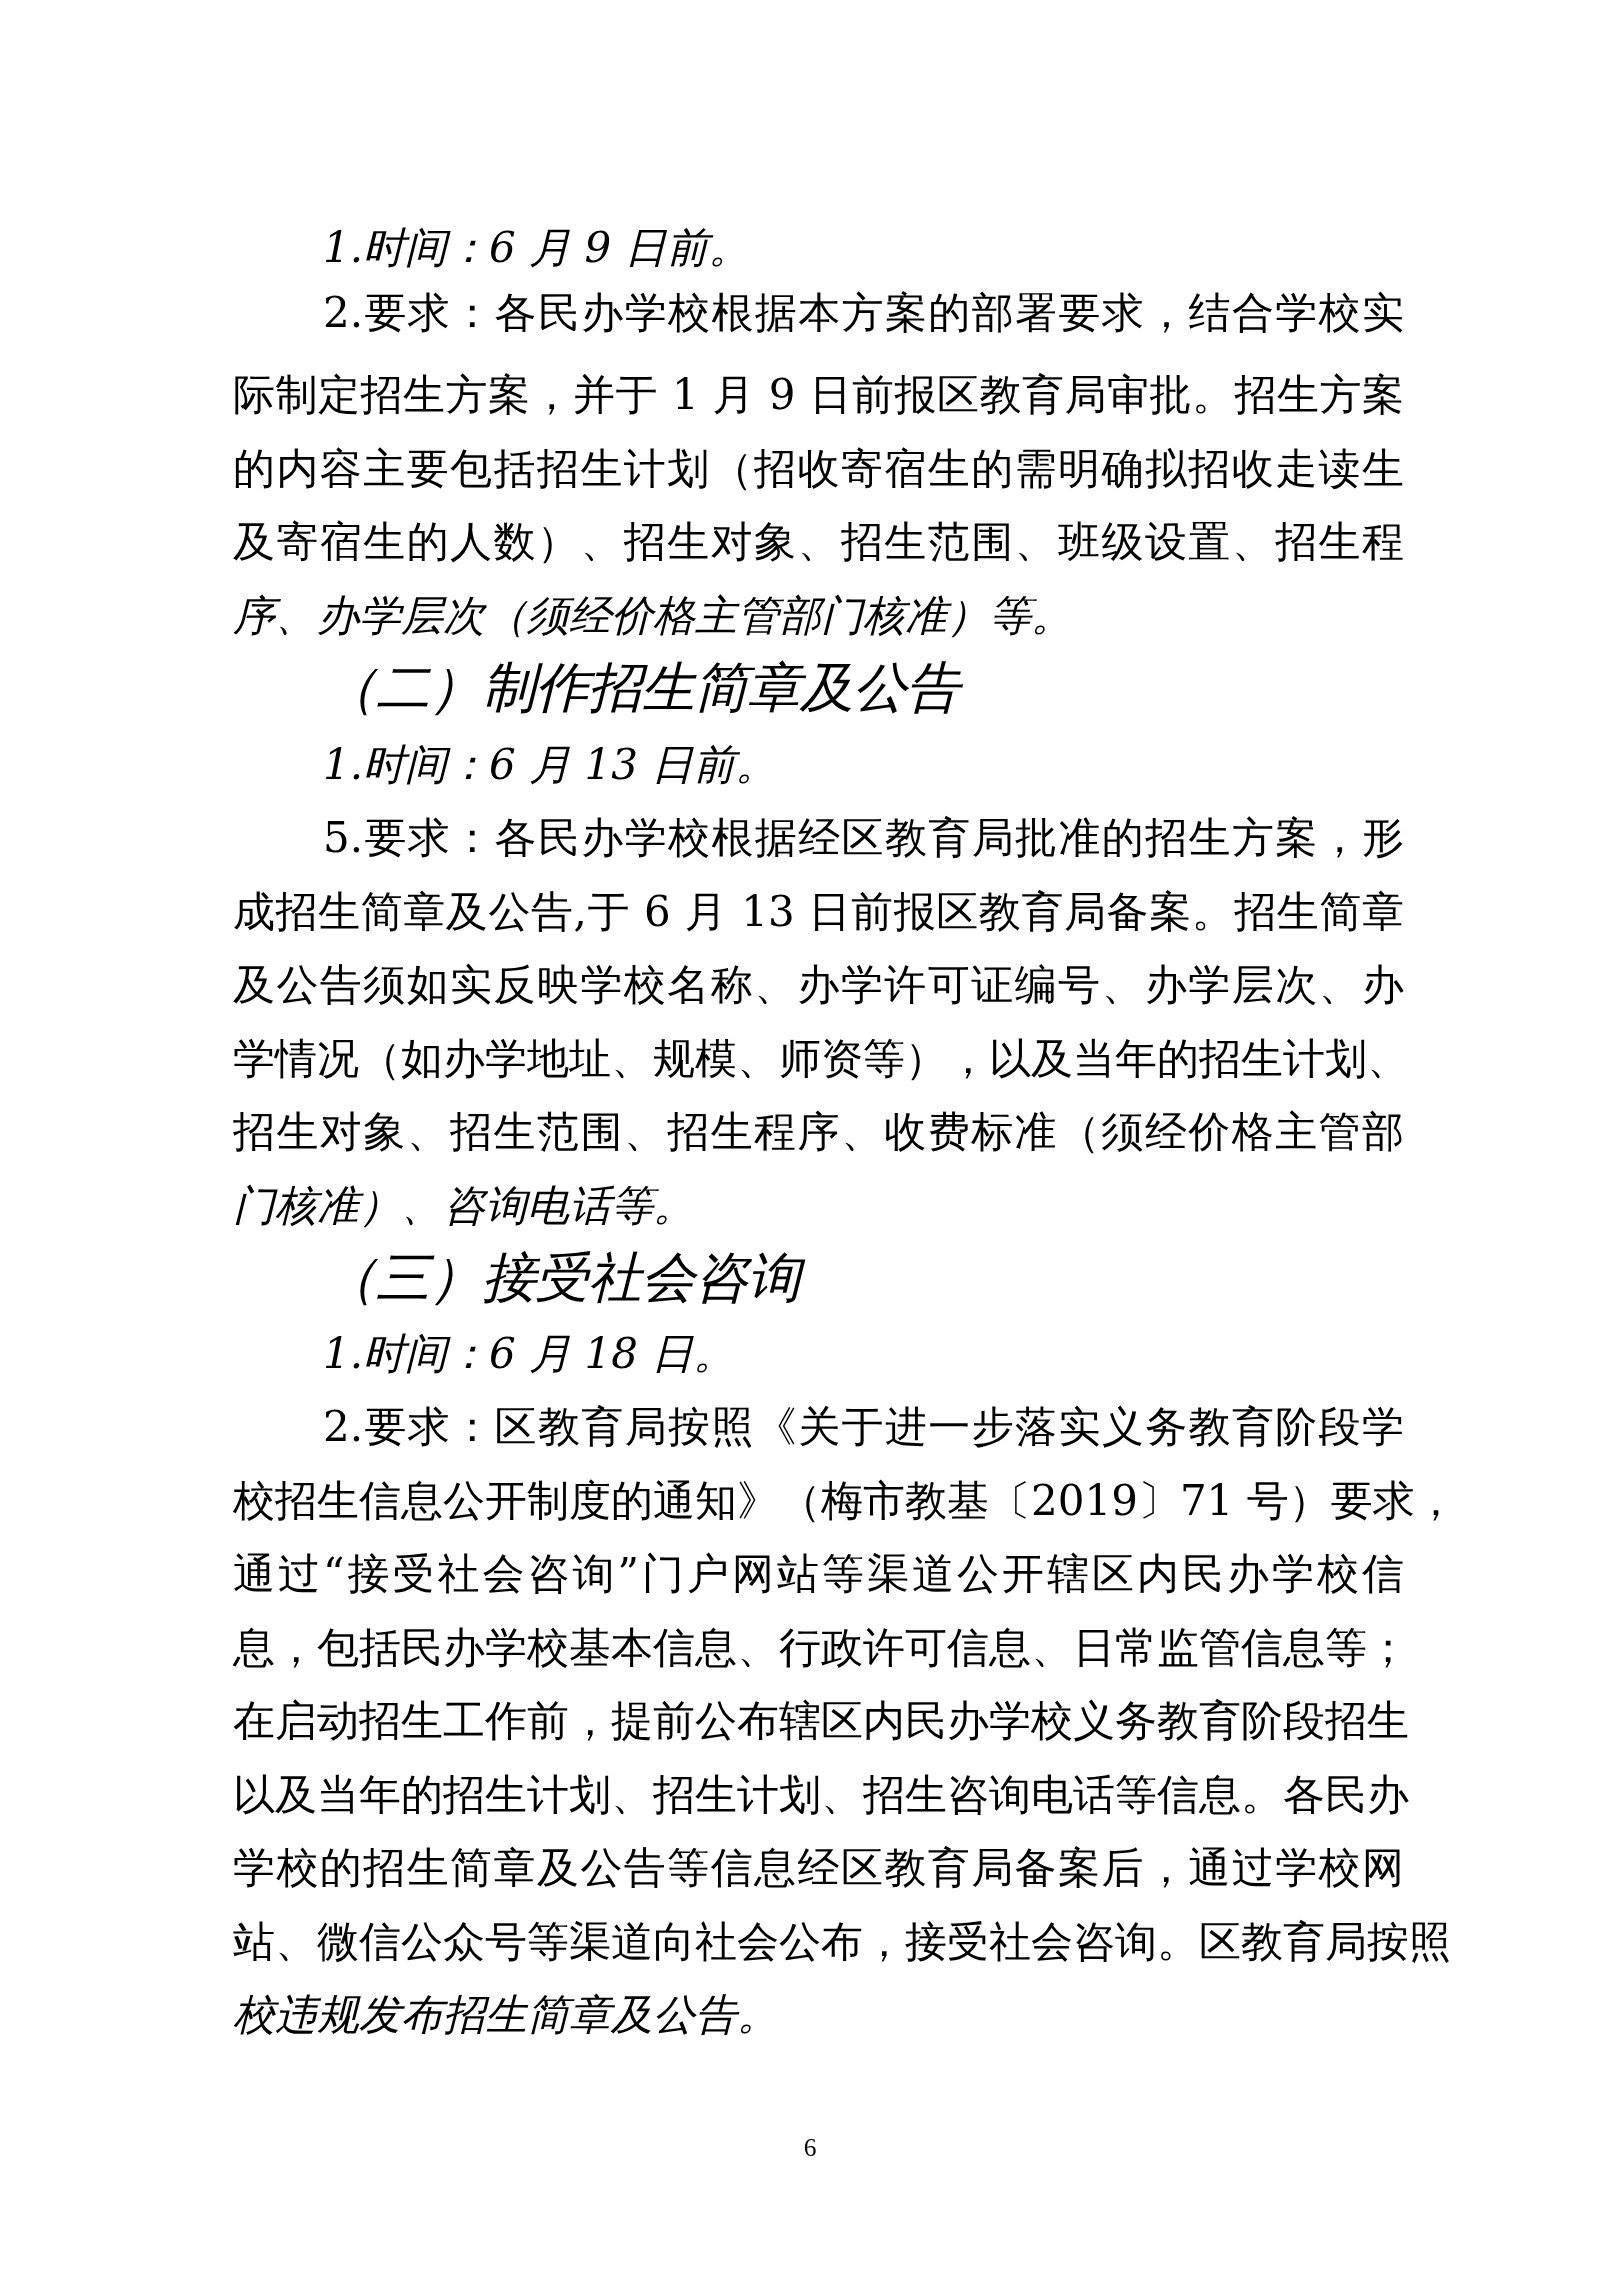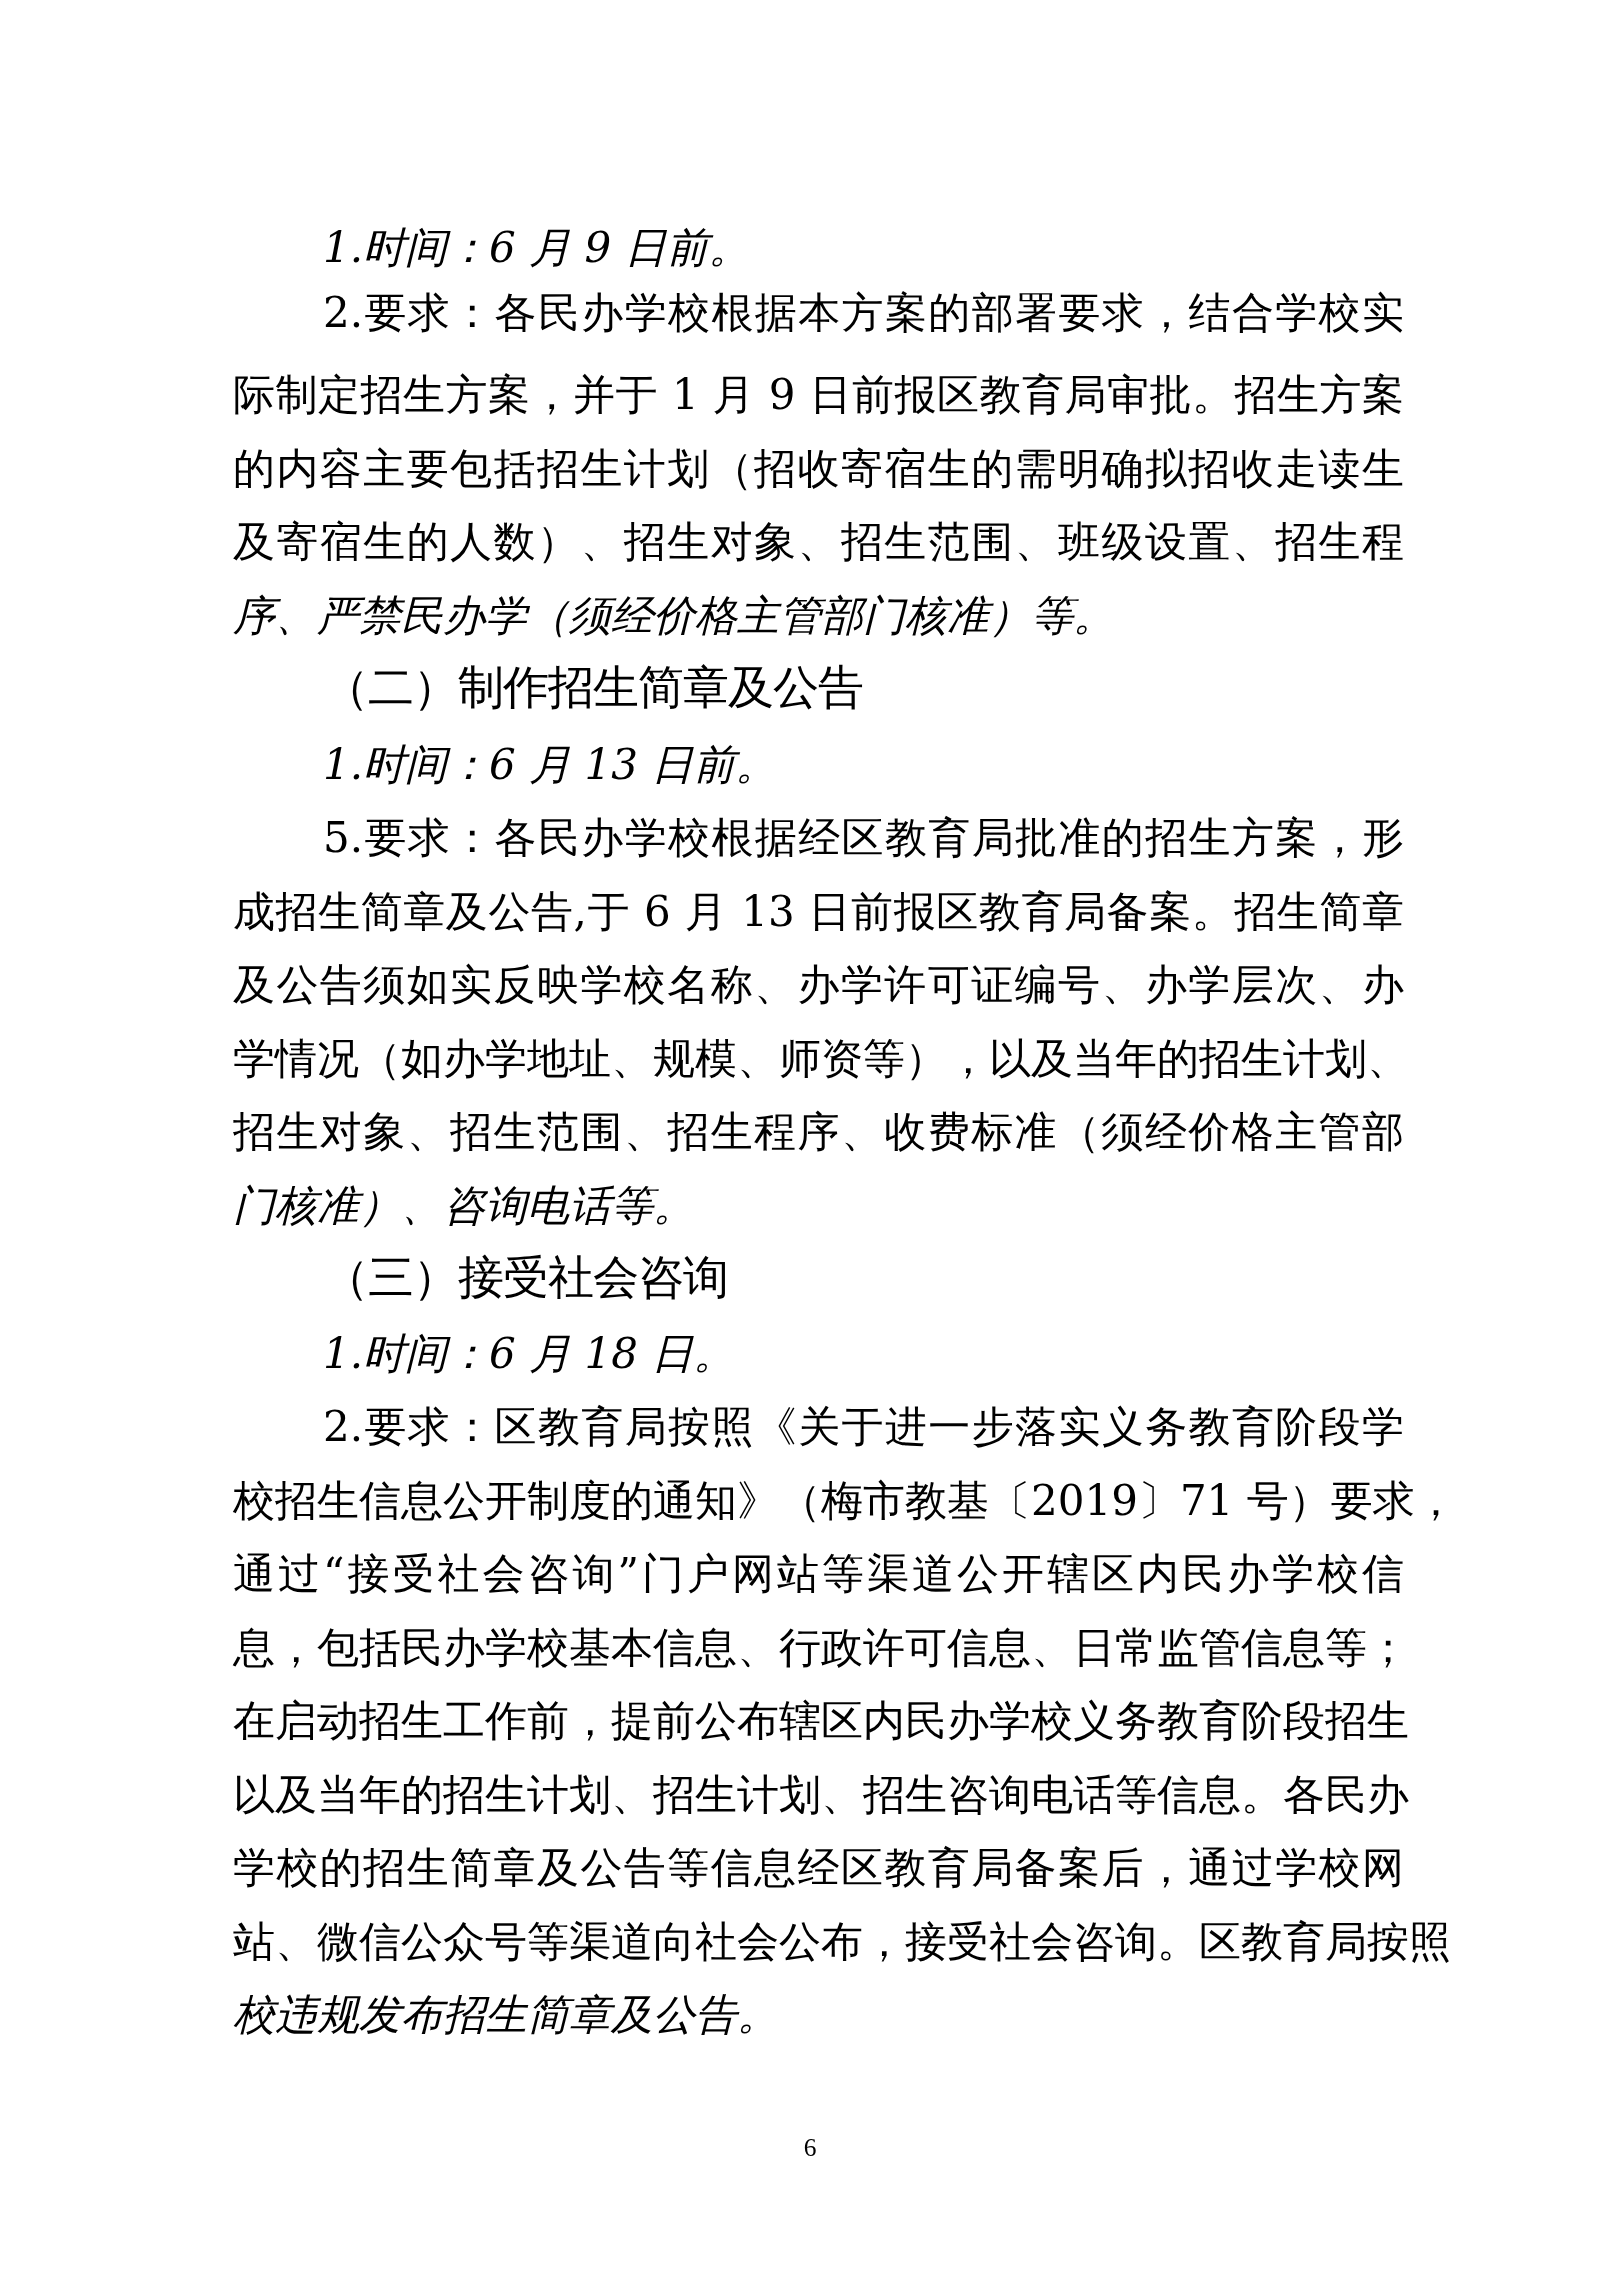--- a/index.html
+++ b/index.html
@@ -38,25 +38,26 @@
       font-style: italic;
     }
     .line.indent {
       left: 90px;
       width: 1081px;
     }
     .heading {
       position: absolute;
       left: 90px;
       height: 65px;
-      font-size: 46px;
+      font-size: 54px;
       line-height: 65px;
       white-space: nowrap;
       font-family: "DejaVu Sans", "Liberation Sans", sans-serif;
       letter-spacing: -1px;
+      font-style: italic;
     }
     .page-number {
       position: absolute;
       left: 0;
       width: 1620px;
       top: 2133px;
       text-align: center;
       font-size: 25.5px;
       line-height: 29px;
       font-family: "Liberation Serif", "DejaVu Serif", serif;
@@ -64,21 +65,21 @@
   </style>
 </head>
 <body>
 
 <div class="page">
   <div class="line indent last" style="top:0px">1.时间：6 月 9 日前。</div>
   <div class="line indent" style="top:65px">2.要求：各民办学校根据本方案的部署要求，结合学校实</div>
   <div class="line" style="top:147px">际制定招生方案，并于 1 月 9 日前报区教育局审批。招生方案</div>
   <div class="line" style="top:221px">的内容主要包括招生计划（招收寄宿生的需明确拟招收走读生</div>
   <div class="line" style="top:294px">及寄宿生的人数）、招生对象、招生范围、班级设置、招生程</div>
-  <div class="line last" style="top:368px">序、严禁民办学（须经价格主管部门核准）等。</div>
+  <div class="line last" style="top:368px">序、办学层次（须经价格主管部门核准）等。</div>
 
   <div class="heading" style="top:437px">（二）制作招生简章及公告</div>
 
   <div class="line indent last" style="top:517px">1.时间：6 月 13 日前。</div>
   <div class="line indent" style="top:590px">5.要求：各民办学校根据经区教育局批准的招生方案，形</div>
   <div class="line" style="top:664px">成招生简章及公告,于 6 月 13 日前报区教育局备案。招生简章</div>
   <div class="line" style="top:737px">及公告须如实反映学校名称、办学许可证编号、办学层次、办</div>
   <div class="line" style="top:811px">学情况（如办学地址、规模、师资等），以及当年的招生计划、</div>
   <div class="line" style="top:884px">招生对象、招生范围、招生程序、收费标准（须经价格主管部</div>
   <div class="line last" style="top:958px">门核准）、咨询电话等。</div>

